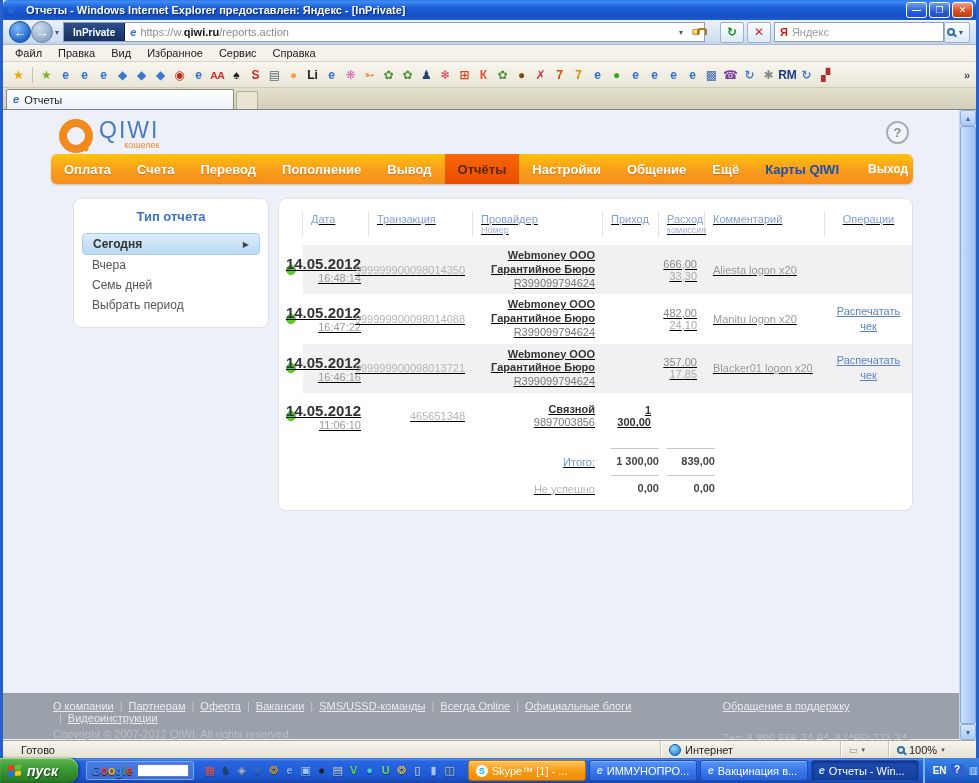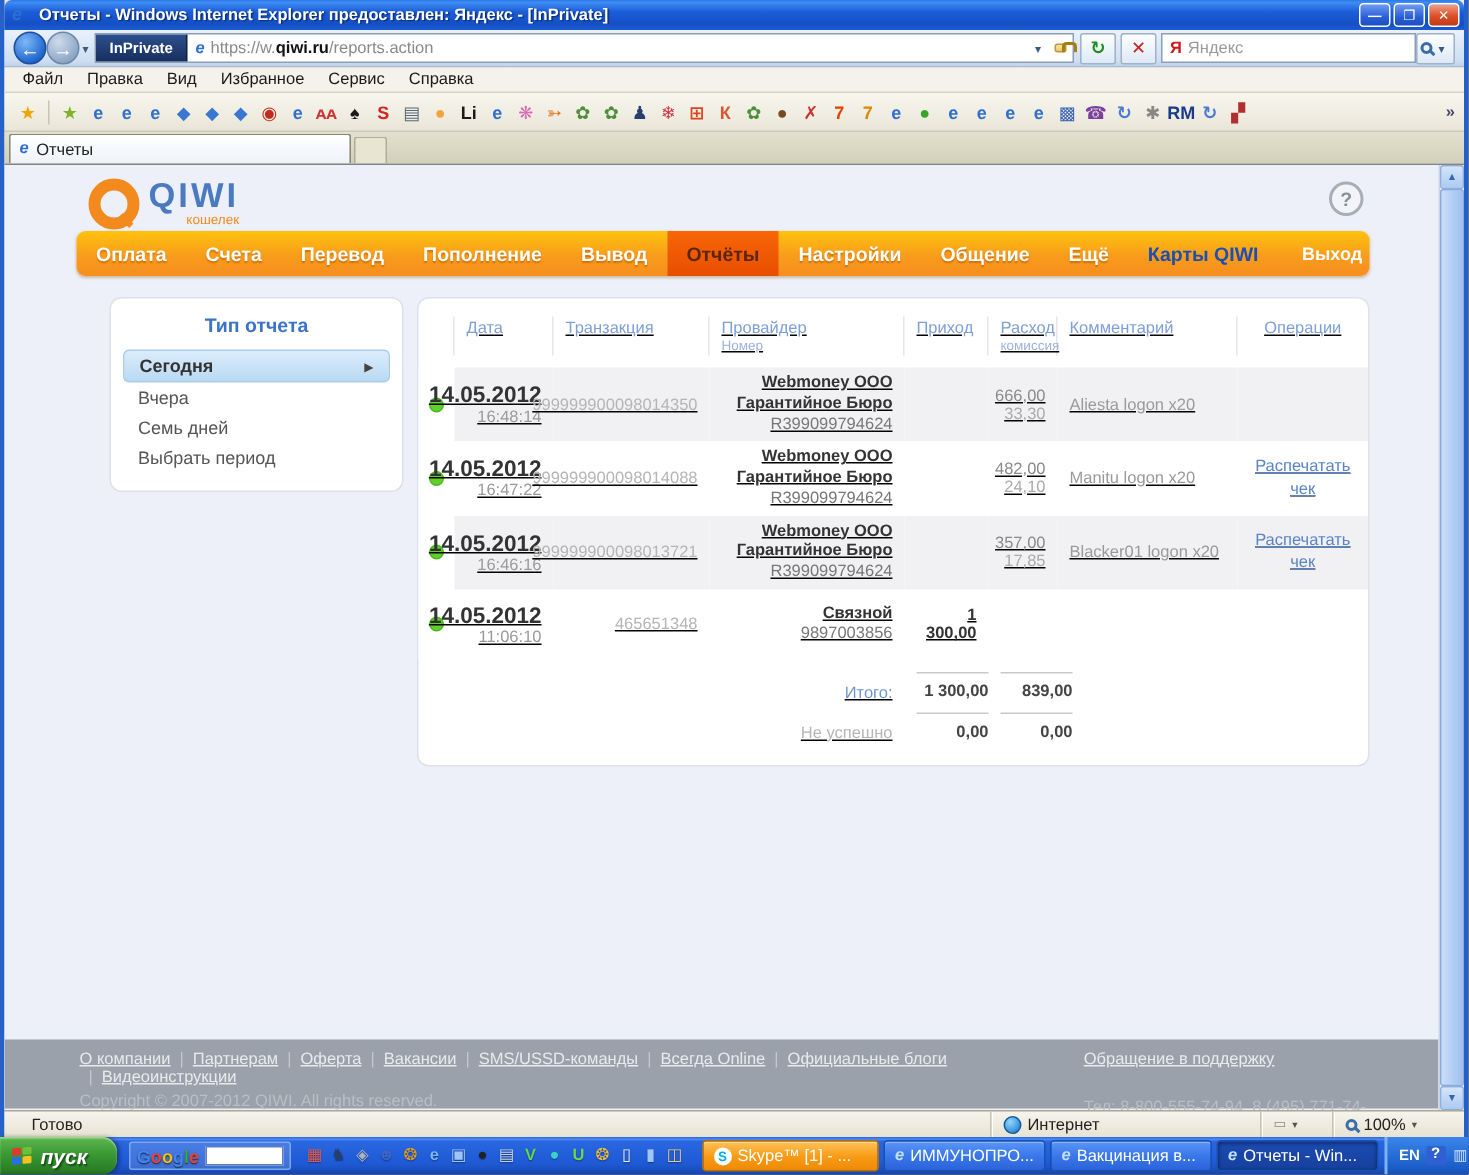--- a/index.html
+++ b/index.html
@@ -22,21 +22,21 @@
 
   .e-glyph { font-weight:bold; font-style:italic; color:#2f6fd0; font-size:12px; line-height:1; }
 
   
   .addressbar { height:25px; background:linear-gradient(180deg,#eaf1fb,#cfdef2 85%,#c0d2ea);
     display:flex; align-items:center; padding:0 6px; border-bottom:1px solid #a9bcd4; }
   .navcircle { width:22px; height:22px; border-radius:50%; border:1px solid #1a4f9e; color:#fff; font-size:13px; font-weight:bold;
     display:flex; align-items:center; justify-content:center; background:radial-gradient(circle at 35% 30%,#7fb8f8,#2268cf 70%,#1a55b4); }
   .navcircle.disabled { background:radial-gradient(circle at 35% 30%,#cfdcec,#8fa8c8 70%,#7e97b8); border-color:#6e88a8; }
   .small-drop { color:#3a5a80; font-size:8px; margin:0 4px 0 2px; }
-  .urlgroup { flex:1; display:flex; align-items:center; height:20px; background:#fff; border:1px solid #8aa0b8; margin-right:4px; }
+  .urlgroup { flex:1; display:flex; align-items:center; height:20px; background:#fff; border:1px solid #8aa0b8; margin-right:15px; }
   .inprivate-badge { background:linear-gradient(180deg,#2d4f8e,#16305e); color:#fff; font-size:10px; font-weight:bold;
     padding:3px 9px; height:100%; display:flex; align-items:center; border-right:1px solid #0e2040; }
   .urlfield { flex:1; display:flex; align-items:center; padding:0 5px; font-size:11px; color:#333; gap:4px; }
   .urltext .dim { color:#8a8a8a; }
   .urltext .dom { color:#111; font-weight:bold; }
   .url-right { display:flex; align-items:center; gap:5px; padding-right:4px; }
   .lockbox { background:linear-gradient(180deg,#fbe9a8,#e8c95e); border:1px solid #b89a3a; padding:2px 3px; border-radius:2px; }
   .lock { width:9px; height:7px; background:#c89018; border-radius:1px; position:relative; }
   .lock::before { content:""; position:absolute; top:-4px; left:1px; width:6px; height:5px; border:2px solid #a87c10; border-bottom:none; border-radius:3px 3px 0 0; }
   .toolbtn { width:24px; height:21px; border:1px solid #9eb2ca; border-radius:2px; background:linear-gradient(180deg,#fdfefe,#dde9f6);
@@ -77,21 +77,21 @@
     color:#3a66b0; font-size:7px; display:flex; align-items:center; justify-content:center; }
   .sb-up { top:0; } .sb-down { bottom:0; }
   .sb-thumb { position:absolute; left:0; top:16px; bottom:16px; width:16px; border-radius:2px;
     background:linear-gradient(90deg,#cadefa,#b4cff5 50%,#9ec0ee); border:1px solid #88aadd; }
 
   
   .qiwi-logo { position:absolute; left:56px; top:9px; display:flex; align-items:flex-start; }
   .qring { width:34px; height:34px; border:8px solid #f28a1e; border-radius:50%; position:relative; }
   .qring::after { content:""; position:absolute; right:-4px; bottom:-4px; width:10px; height:4px; background:#f28a1e; transform:rotate(45deg); }
   .qtext { margin-left:6px; }
-  .qtext .brand { color:#4a7bc0; font-weight:bold; font-size:23px; letter-spacing:2px; line-height:1; }
+  .qtext .brand { color:#4a7bc0; font-weight:normal; font-size:23px; letter-spacing:2px; line-height:1; }
   .qtext .sub { display:block; text-align:right; color:#f28a1e; font-size:9px; margin-top:-2px; }
   .help-circle { position:absolute; left:883px; top:11px; width:23px; height:23px; border-radius:50%; border:2px solid #a9aeb6;
     background:#f3f4f7; color:#8a9098; font-weight:bold; font-size:13px; display:flex; align-items:center; justify-content:center; }
 
   
   .qnav { position:absolute; left:48px; top:44px; width:862px; height:30px; border-radius:6px;
     background:linear-gradient(180deg,#ffc20e,#f89c1c 55%,#f68e1e); display:flex; align-items:stretch; overflow:hidden;
     box-shadow:0 1px 2px rgba(150,90,0,.35); }
   .qnav .item { display:flex; align-items:center; padding:0 13px; color:#fff; font-weight:bold; font-size:13px; text-shadow:0 1px 1px rgba(190,95,0,.7); white-space:nowrap; }
   .qnav .item.active { background:linear-gradient(180deg,#f86607,#e84e00); color:#5c2600; text-shadow:none; }

